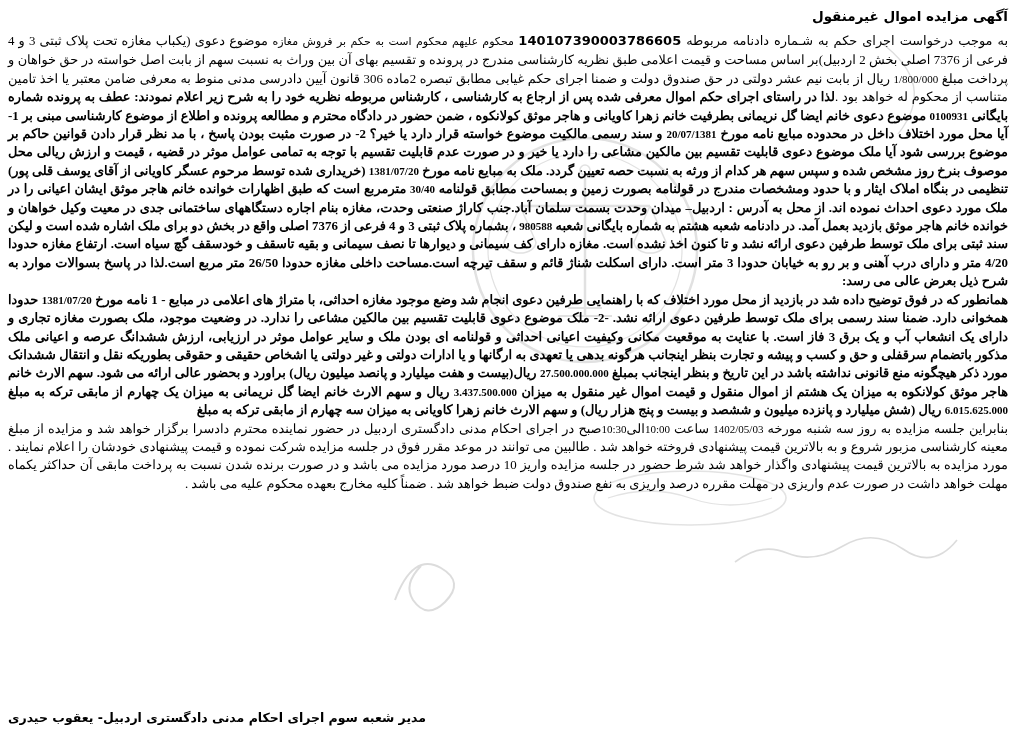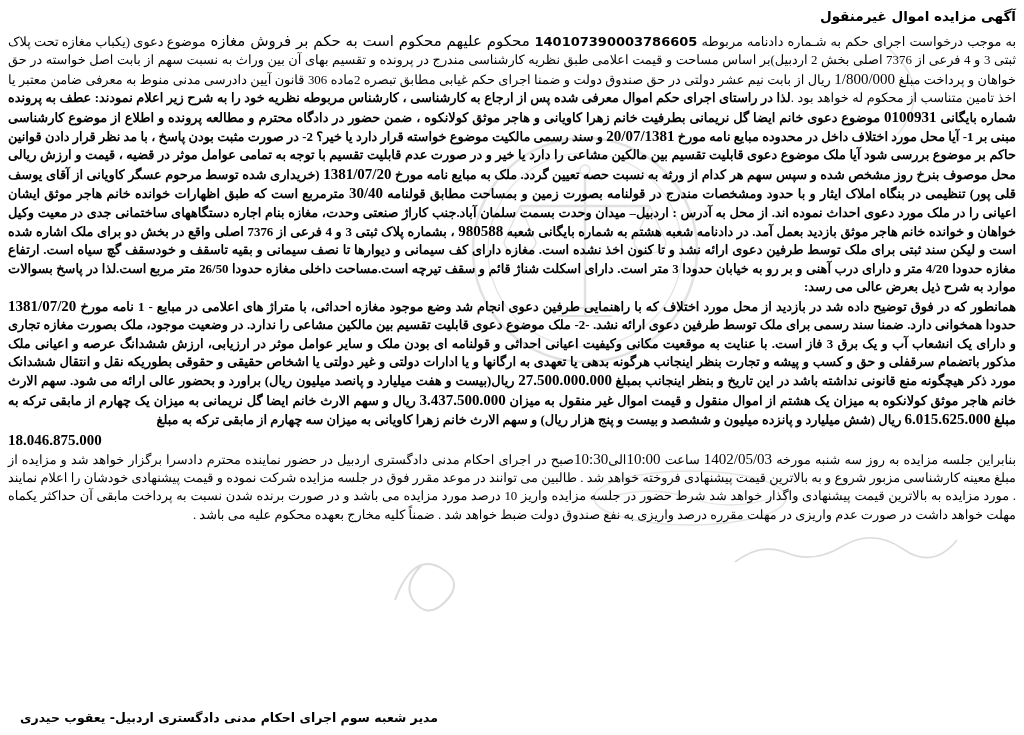--- a/index.html
+++ b/index.html
@@ -1,43 +1,43 @@
 <!DOCTYPE html>
 <html lang="fa"><head>
 <meta charset="utf-8">
 <style>
   html,body{margin:0;padding:0;}
   body{
     width:1024px;height:735px;background:#ffffff;color:#000;
     position:relative;overflow:hidden;
     font-family:"Liberation Serif","DejaVu Serif",serif;
   }
-  .page{position:absolute;inset:0;padding:6px 8px 0 8px;box-sizing:border-box;z-index:1;}
+  .page{position:absolute;inset:0;padding:6px 16px 0 8px;box-sizing:border-box;z-index:1;}
   .wm{position:absolute;inset:0;z-index:0;pointer-events:none;}
   .title{
     direction:rtl;text-align:right;
     font-family:"DejaVu Sans","Liberation Sans",sans-serif;
     font-weight:700;font-size:13.5px;line-height:17px;margin:2px 0 7px 0;
   }
   .blocks{
     direction:rtl;text-align:justify;
     font-size:12.9px;line-height:18.4px;
   }
   .block{margin:0;}
   .gap-top{}
   .numline{
     direction:ltr;text-align:left;font-weight:700;font-size:15px;line-height:20px;
     font-family:"Liberation Serif","DejaVu Serif",serif;
   }
   .run-sans{font-family:"DejaVu Sans","Liberation Sans",sans-serif;}
   .run-b{font-weight:700;}
-  .run-md{font-size:15px;}
+  .run-md{font-size:11px;}
   .run-lg{font-size:13px;}
   .signature{
-    position:absolute;left:20px;bottom:10px;z-index:1;
+    position:absolute;left:8px;bottom:10px;z-index:1;
     direction:rtl;text-align:left;
     font-family:"DejaVu Sans","Liberation Sans",sans-serif;
     font-weight:700;font-size:12.5px;
   }
 </style>
 </head>
 <body>
 
 <svg class="wm" width="1024" height="735" viewBox="0 0 1024 735" aria-hidden="true">
   <g fill="none" stroke="#bdbdbd" opacity="0.45">
@@ -61,18 +61,17 @@
     <path d="M735 562 q26 -20 52 -9 t56 -7 t60 3 t54 -9" stroke-width="1.6"></path>
     <path d="M880 42 q58 42 18 92" stroke-width="1.4"></path>
   </g>
 </svg>
 
 <div class="page">
   <div class="title">آگهی مزایده اموال غیرمنقول</div>
   <div class="blocks" id="doc-blocks">
       <div class="block"><span class="run-sans">به موجب درخواست اجرای حکم به  شـماره دادنامه مربوطه </span><span class="run-sans run-lg run-b">140107390003786605</span><span class="run-sans run-md"> محکوم علیهم محکوم است به حکم بر فروش مغازه </span><span>موضوع دعوی (یکباب مغازه تحت پلاک ثبتی 3 و 4 فرعی از 7376 اصلی بخش 2 اردبیل)بر اساس مساحت و قیمت اعلامی طبق نظریه کارشناسی مندرج در پرونده و تقسیم بهای آن بین وراث به نسبت سهم از بابت اصل خواسته در حق خواهان و پرداخت  مبلغ </span><span class="run-md">1/800/000</span><span> ریال از بابت  نیم عشر دولتی در حق صندوق دولت و ضمنا اجرای حکم غیابی مطابق تبصره 2ماده 306 قانون آیین دادرسی مدنی منوط به معرفی ضامن معتبر یا اخذ تامین متناسب از محکوم له خواهد بود .</span><span class="run-b">لذا در راستای اجرای حکم اموال معرفی شده پس از ارجاع به کارشناسی ، کارشناس مربوطه نظریه خود را به شرح زیر اعلام نمودند:  عطف به پرونده شماره بایگانی </span><span class="run-b run-md">0100931</span><span class="run-b"> موضوع دعوی خانم ایضا گل نریمانی بطرفیت خانم زهرا کاویانی و هاجر موثق کولانکوه ، ضمن حضور در دادگاه محترم و مطالعه پرونده و اطلاع از موضوع کارشناسی مبنی بر 1- آیا محل مورد اختلاف داخل در محدوده مبایع نامه مورخ </span><span class="run-b run-md">20/07/1381</span><span class="run-b"> و سند رسمی مالکیت موضوع خواسته قرار دارد یا خیر؟ 2- در صورت مثبت بودن پاسخ ، با مد نظر قرار دادن قوانین حاکم بر موضوع بررسی شود آیا ملک موضوع دعوی قابلیت تقسیم بین مالکین مشاعی را دارد یا خیر و در صورت عدم قابلیت تقسیم با توجه به تمامی عوامل موثر در قضیه ، قیمت و ارزش ریالی محل موصوف بنرخ روز مشخص شده و سپس سهم هر کدام از ورثه به نسبت حصه تعیین گردد. ملک به مبایع نامه مورخ </span><span class="run-b run-md">1381/07/20</span><span class="run-b"> (خریداری شده توسط مرحوم عسگر کاویانی از آقای یوسف قلی پور) تنظیمی در بنگاه املاک ایثار و با حدود ومشخصات مندرج در قولنامه بصورت زمین و بمساحت مطابق قولنامه </span><span class="run-b run-md">30/40</span><span class="run-b"> مترمربع است که طبق اظهارات خوانده خانم هاجر موثق ایشان اعیانی را در ملک مورد دعوی احداث نموده اند. از محل به آدرس : اردبیل– میدان وحدت بسمت سلمان آباد.جنب کاراژ صنعتی وحدت، مغازه بنام اجاره دستگاههای ساختمانی جدی در معیت وکیل خواهان و خوانده خانم هاجر موثق بازدید بعمل آمد. در دادنامه شعبه هشتم به شماره بایگانی شعبه </span><span class="run-b run-md">980588</span><span class="run-b"> ، بشماره پلاک ثبتی 3 و 4  فرعی از 7376 اصلی واقع در بخش دو برای ملک اشاره شده است و لیکن سند ثبتی برای ملک توسط طرفین دعوی ارائه نشد و تا کنون اخذ نشده است. مغازه دارای کف سیمانی و دیوارها تا نصف سیمانی و بقیه تاسقف و خودسقف گچ سیاه است. ارتفاع مغازه حدودا 4/20 متر و دارای درب آهنی و بر رو به خیابان حدودا 3 متر است. دارای اسکلت شناژ قائم و سقف تیرچه است.مساحت داخلی مغازه حدودا 26/50 متر مربع است.لذا در پاسخ بسوالات موارد به شرح ذیل بعرض عالی می رسد:</span></div>
       <div class="block gap-top"><span class="run-b">همانطور که در فوق توضیح داده شد در بازدید از محل مورد اختلاف که با راهنمایی طرفین دعوی انجام شد وضع موجود مغازه احداثی، با متراژ های اعلامی در مبایع - 1 نامه مورخ </span><span class="run-b run-md">1381/07/20</span><span class="run-b"> حدودا همخوانی دارد. ضمنا سند رسمی برای ملک توسط طرفین دعوی ارائه نشد. -2- ملک موضوع دعوی قابلیت تقسیم بین مالکین مشاعی را ندارد. در وضعیت موجود، ملک بصورت مغازه تجاری و دارای یک انشعاب آب و یک برق 3 فاز است. با عنایت به موقعیت مکانی وکیفیت اعیانی احداثی و قولنامه ای بودن ملک و سایر عوامل موثر در ارزیابی، ارزش ششدانگ عرصه و اعیانی ملک مذکور باتضمام سرقفلی و حق و کسب و پیشه و تجارت بنظر اینجانب هرگونه بدهی یا تعهدی به ارگانها و یا ادارات دولتی و غیر دولتی یا اشخاص حقیقی و حقوقی بطوریکه نقل و انتقال ششدانک مورد ذکر هیچگونه منع قانونی نداشته باشد در این تاریخ و بنظر اینجانب بمبلغ </span><span class="run-b run-md">27.500.000.000</span><span class="run-b"> ریال(بیست و هفت میلیارد و پانصد میلیون ریال) براورد و بحضور عالی ارائه می شود.  سهم الارث خانم هاجر موثق کولانکوه به میزان یک هشتم از اموال منقول و قیمت اموال غیر منقول به میزان </span><span class="run-b run-md">3.437.500.000</span><span class="run-b"> ریال و سهم الارث خانم ایضا گل نریمانی به میزان یک چهارم از مابقی ترکه به مبلغ </span><span class="run-b run-md">6.015.625.000</span><span class="run-b"> ریال    (شش میلیارد و پانزده میلیون و ششصد و بیست و پنج هزار ریال) و سهم الارث خانم زهرا کاویانی به میزان سه چهارم از مابقی ترکه به مبلغ </span></div>
-      <div class="block numline"><span>18.046.875.000</span></div>
       <div class="block gap-top"><span>بنابراین جلسه مزایده به روز  سه شنبه  مورخه  </span><span class="run-md">1402/05/03</span><span>   ساعت </span><span class="run-md">10:00</span><span>الی</span><span class="run-md">10:30</span><span>صبح در اجرای احکام مدنی دادگستری اردبیل در حضور نماینده محترم دادسرا برگزار خواهد شد و مزایده از مبلغ معینه کارشناسی مزبور شروع و به بالاترین قیمت پیشنهادی فروخته خواهد شد . طالبین می توانند در موعد مقرر فوق در جلسه مزایده شرکت نموده و قیمت پیشنهادی خودشان را اعلام نمایند . مورد مزایده به بالاترین قیمت پیشنهادی واگذار خواهد شد شرط حضور در جلسه مزایده واریز 10 درصد مورد مزایده می باشد و در صورت برنده شدن نسبت به پرداخت مابقی آن حداکثر یکماه مهلت خواهد داشت در صورت عدم واریزی در مهلت مقرره درصد واریزی به نفع صندوق دولت ضبط خواهد شد . ضمناً کلیه مخارج بعهده محکوم علیه می باشد .</span></div>
     </div>
 </div>
 
 <div class="signature">مدیر شعبه سوم اجرای احکام مدنی دادگستری اردبیل- یعقوب حیدری</div>
 
 </body></html>

